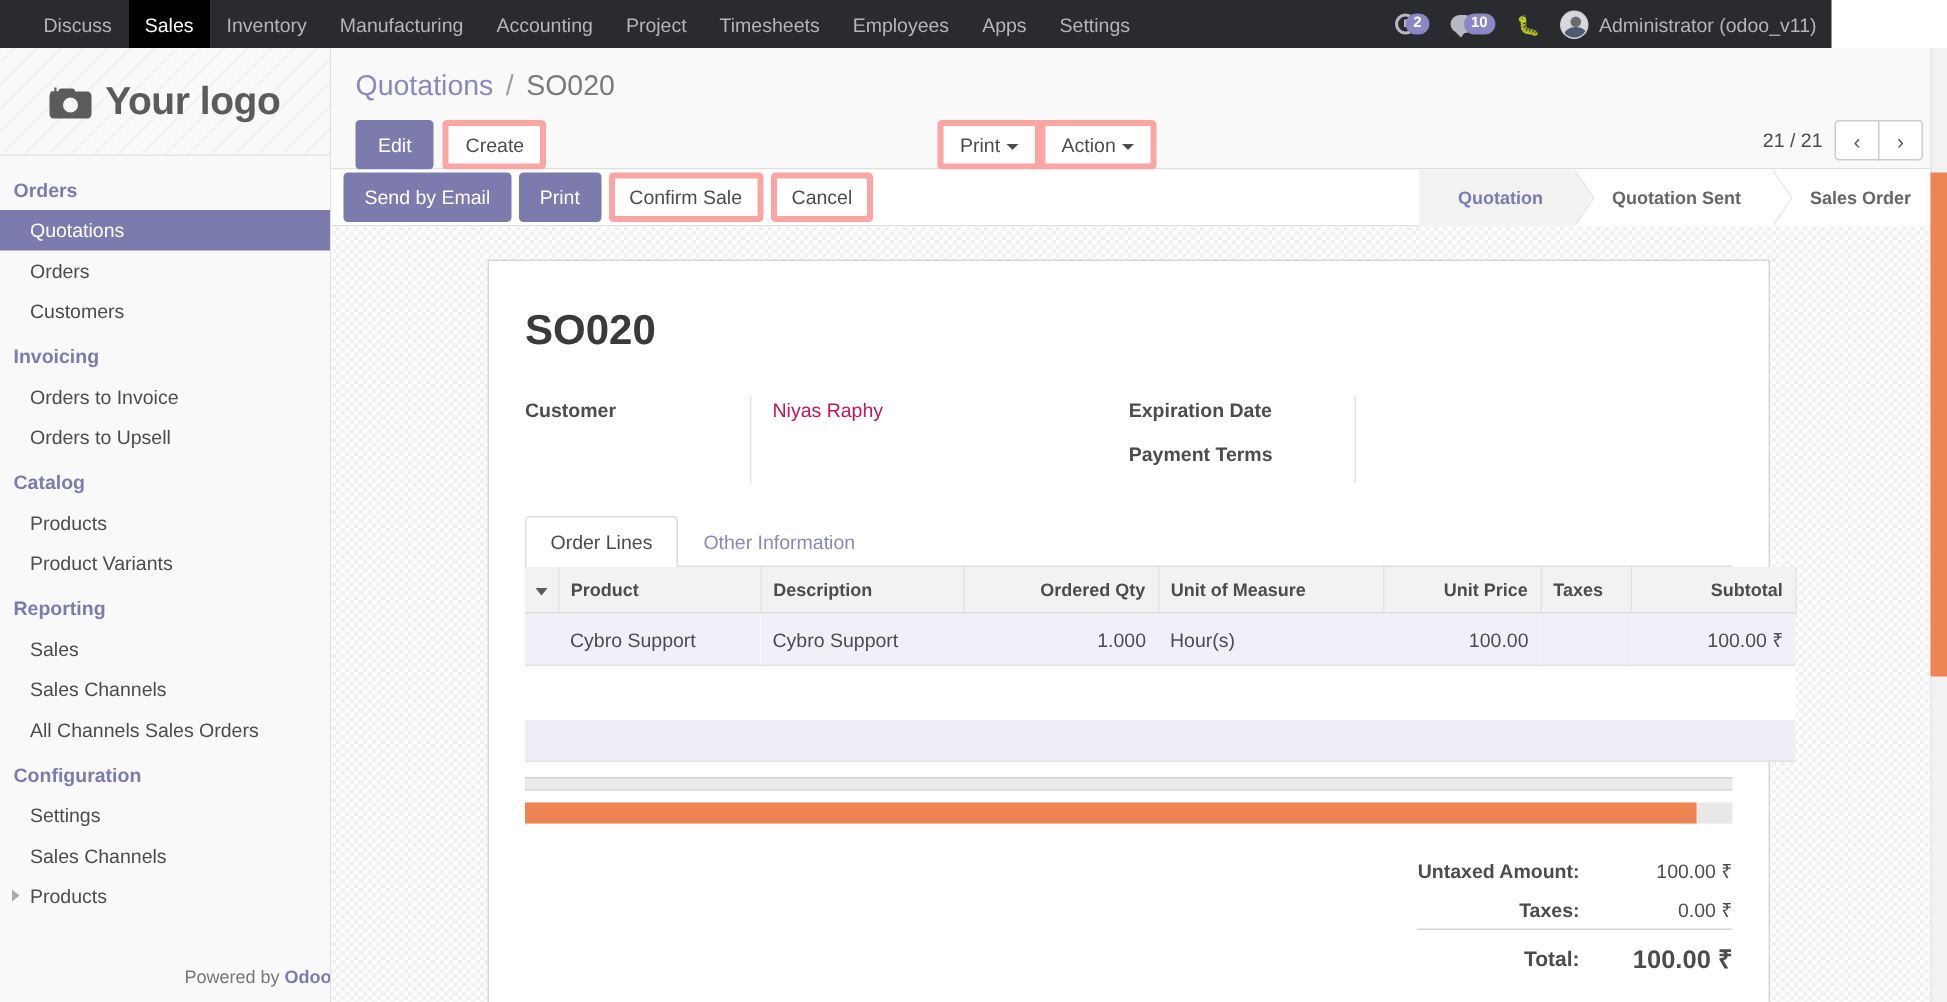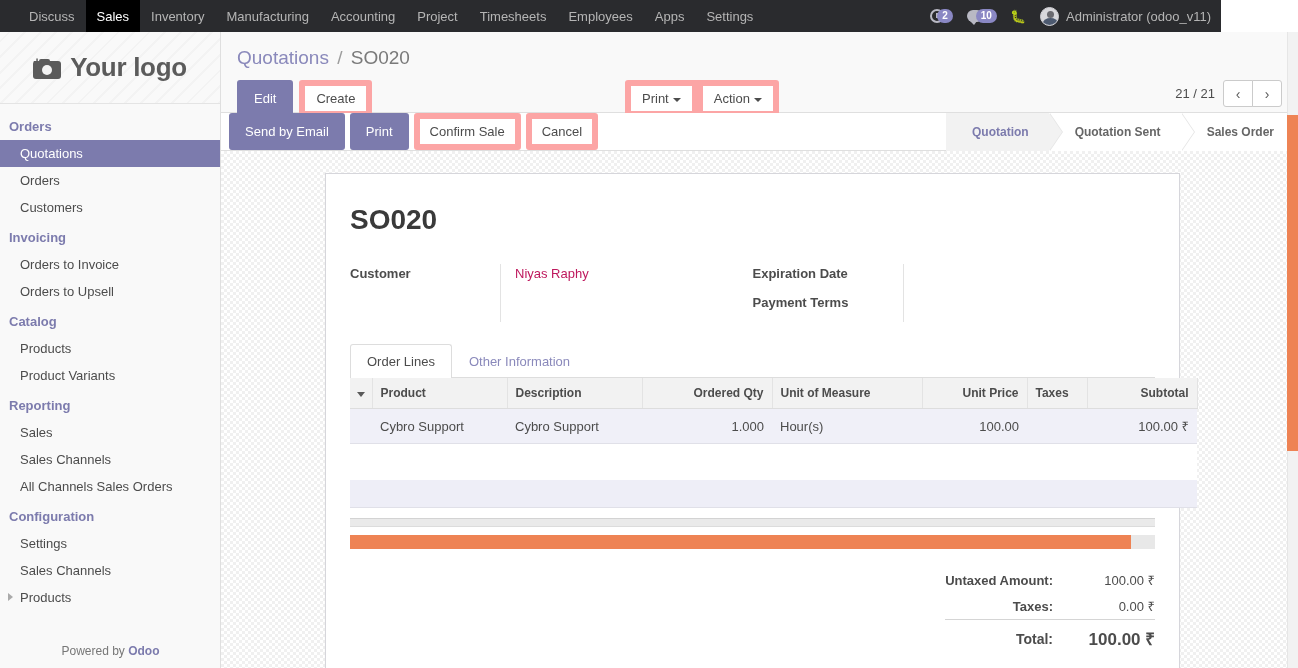--- a/index.html
+++ b/index.html
@@ -149,21 +149,21 @@
   .menu-link.active { background: #7c7bad; color: #ffffff; }
   .menu-link .caret {
     position: absolute; left: 8px; top: 9px;
     width: 0; height: 0;
     border-left: 5px solid #aaaaaa;
     border-top: 4px solid transparent;
     border-bottom: 4px solid transparent;
   }
   #sidebar-footer {
     position: absolute; bottom: 0; left: 0; width: 221px;
-    text-align: center; font-size: 12px; color: #777777;
+    text-align: right; font-size: 12px; color: #777777;
     padding: 8px 0 10px 0;
     background: #f9f9f9;
   }
   #sidebar-footer b { color: #7c7bad; }
 
   
   #main {
     position: absolute; top: 32px; left: 221px;
     width: 1077px; height: 636px;
     background: #ffffff;
@@ -179,21 +179,21 @@
   #breadcrumb { font-size: 19px; color: #7a7a7a; padding: 5px 0 0 0; }
   #breadcrumb .crumb-link { color: #8a89bb; cursor: pointer; }
   #breadcrumb .sep { color: #9d9d9d; margin: 0 3px; }
   #cp-row2 {
     margin-top: 11px;
     display: flex; align-items: center; position: relative;
   }
   .btn {
     font-family: "Liberation Sans", sans-serif;
     font-size: 13px;
-    border: 6px solid #fca5a5;
+    border: 4px solid #fca5a5;
     background: #ffffff;
     color: #4c4c4c;
     padding: 5px 11px;
     border-radius: 3px;
     cursor: pointer;
     line-height: 15px;
     white-space: nowrap;
   }
   .btn-primary {
     background: #7c7bad; border-color: #7c7bad; color: #ffffff;

